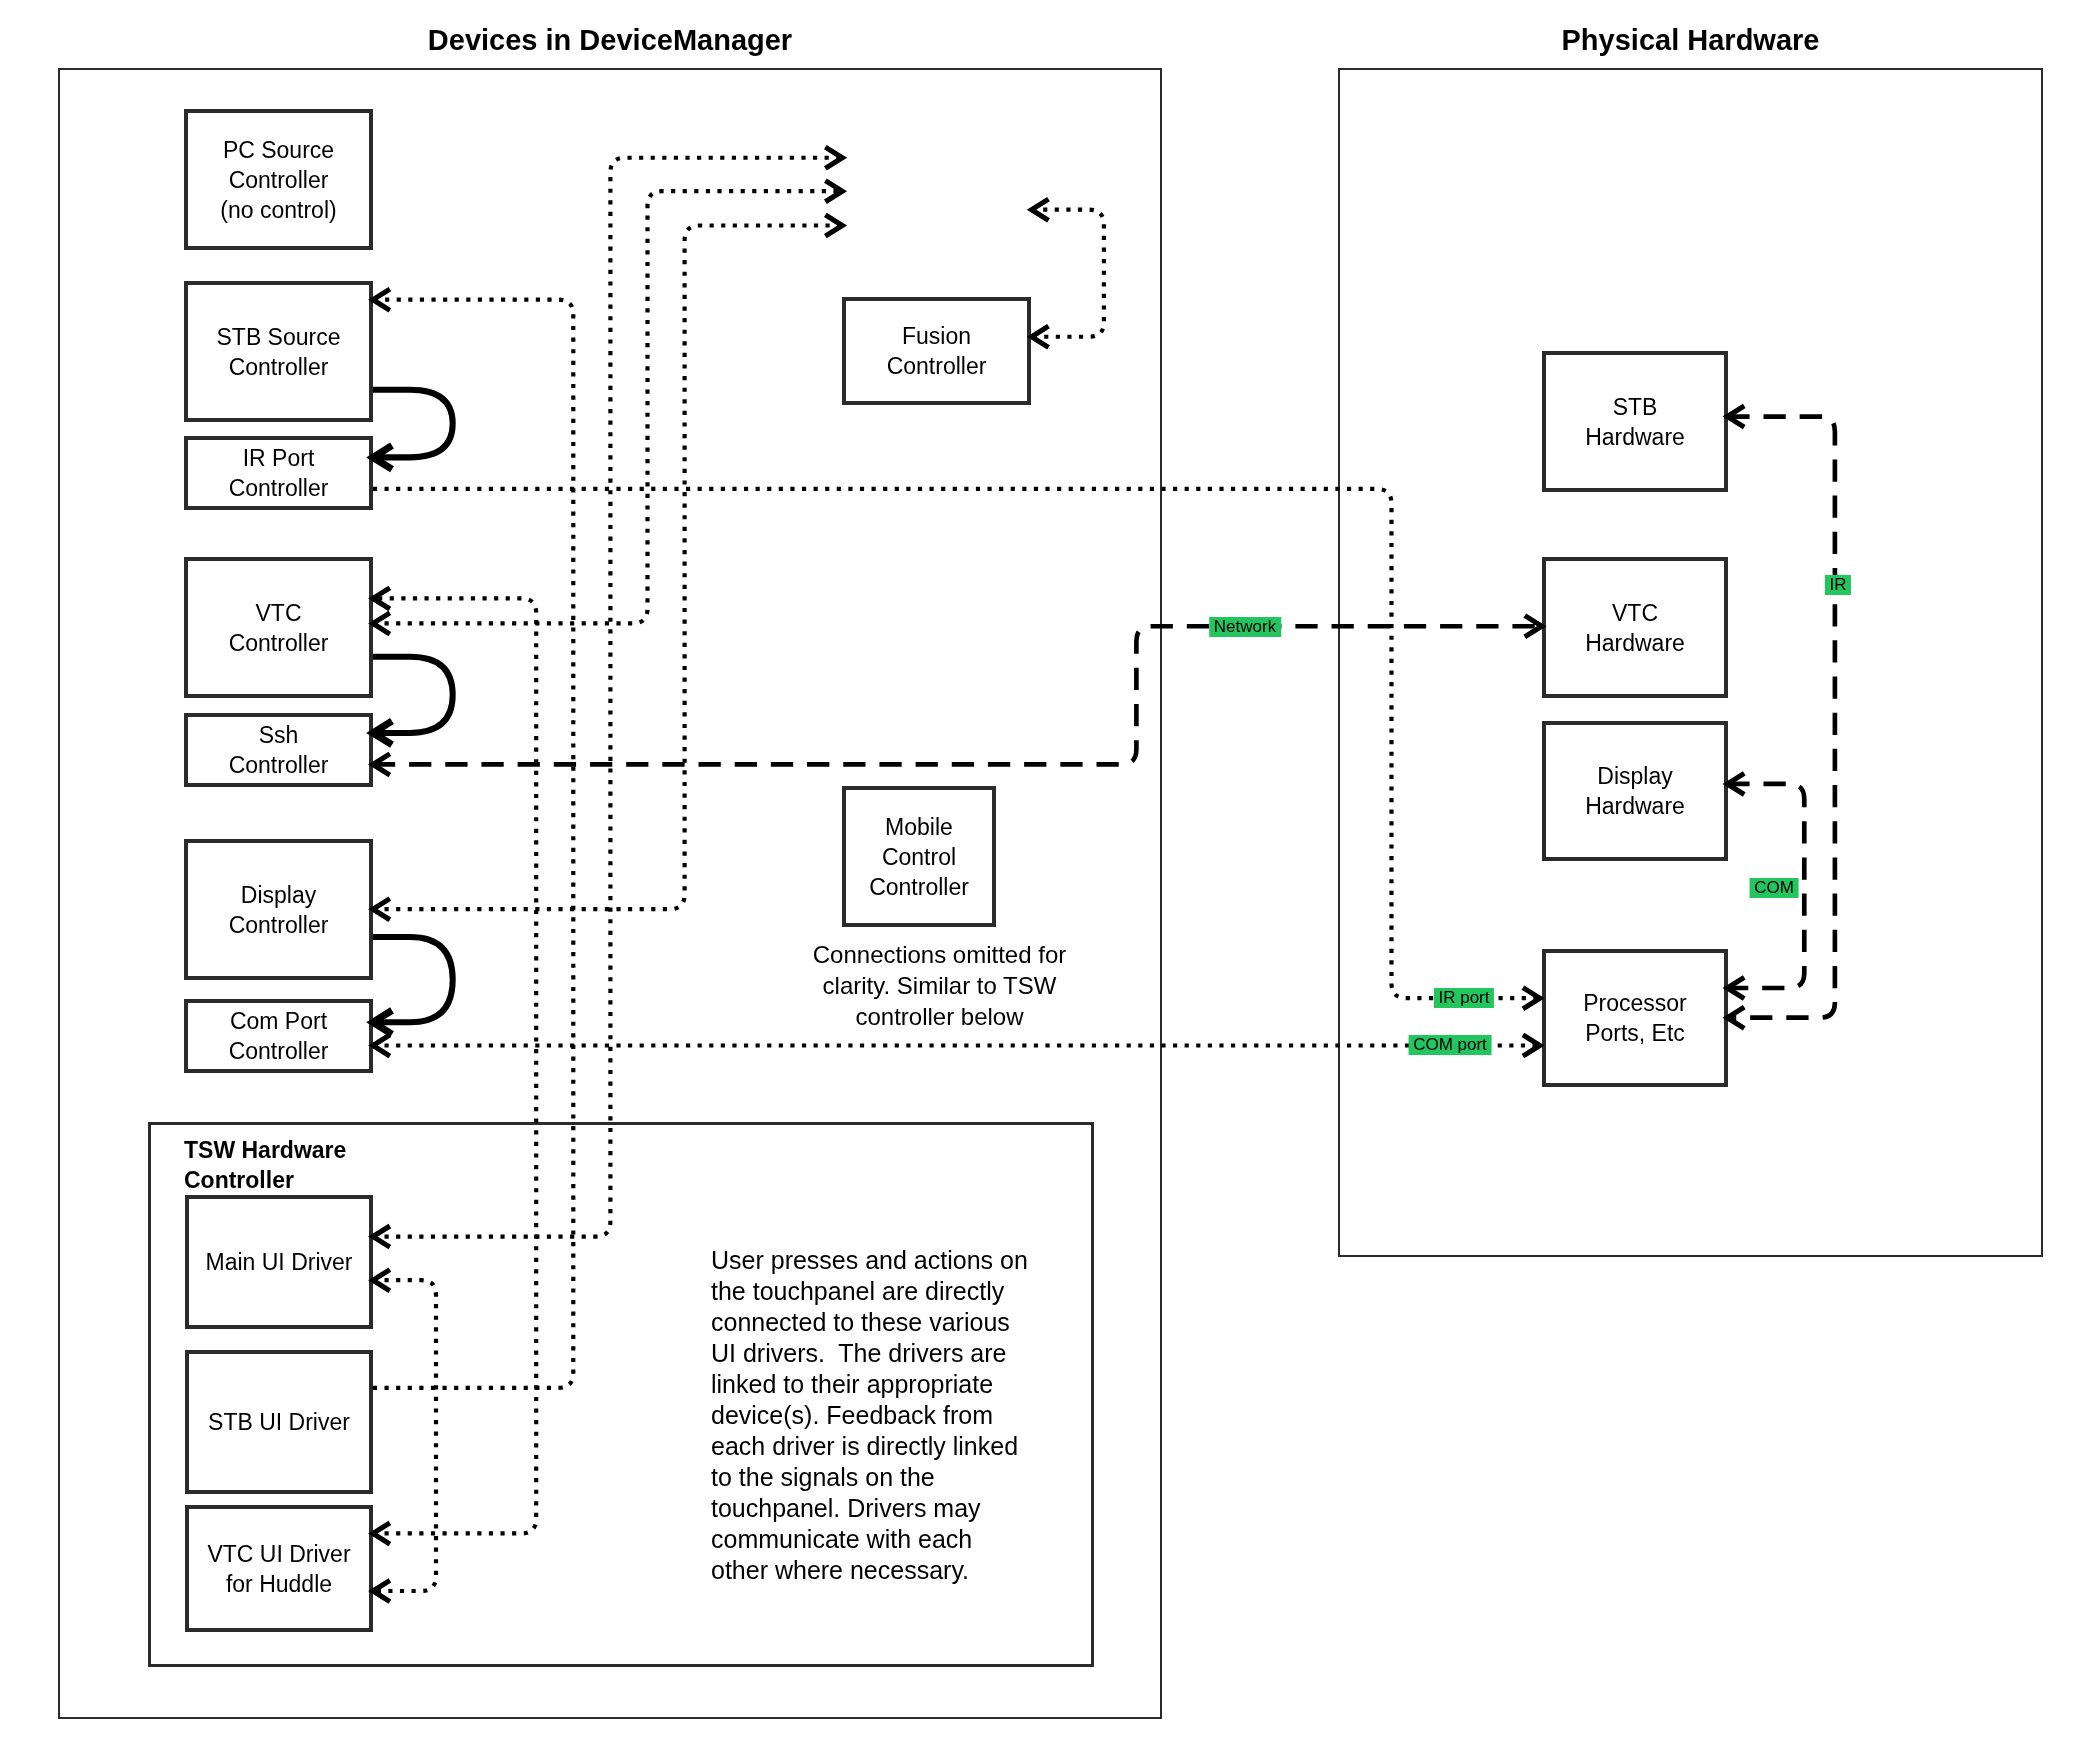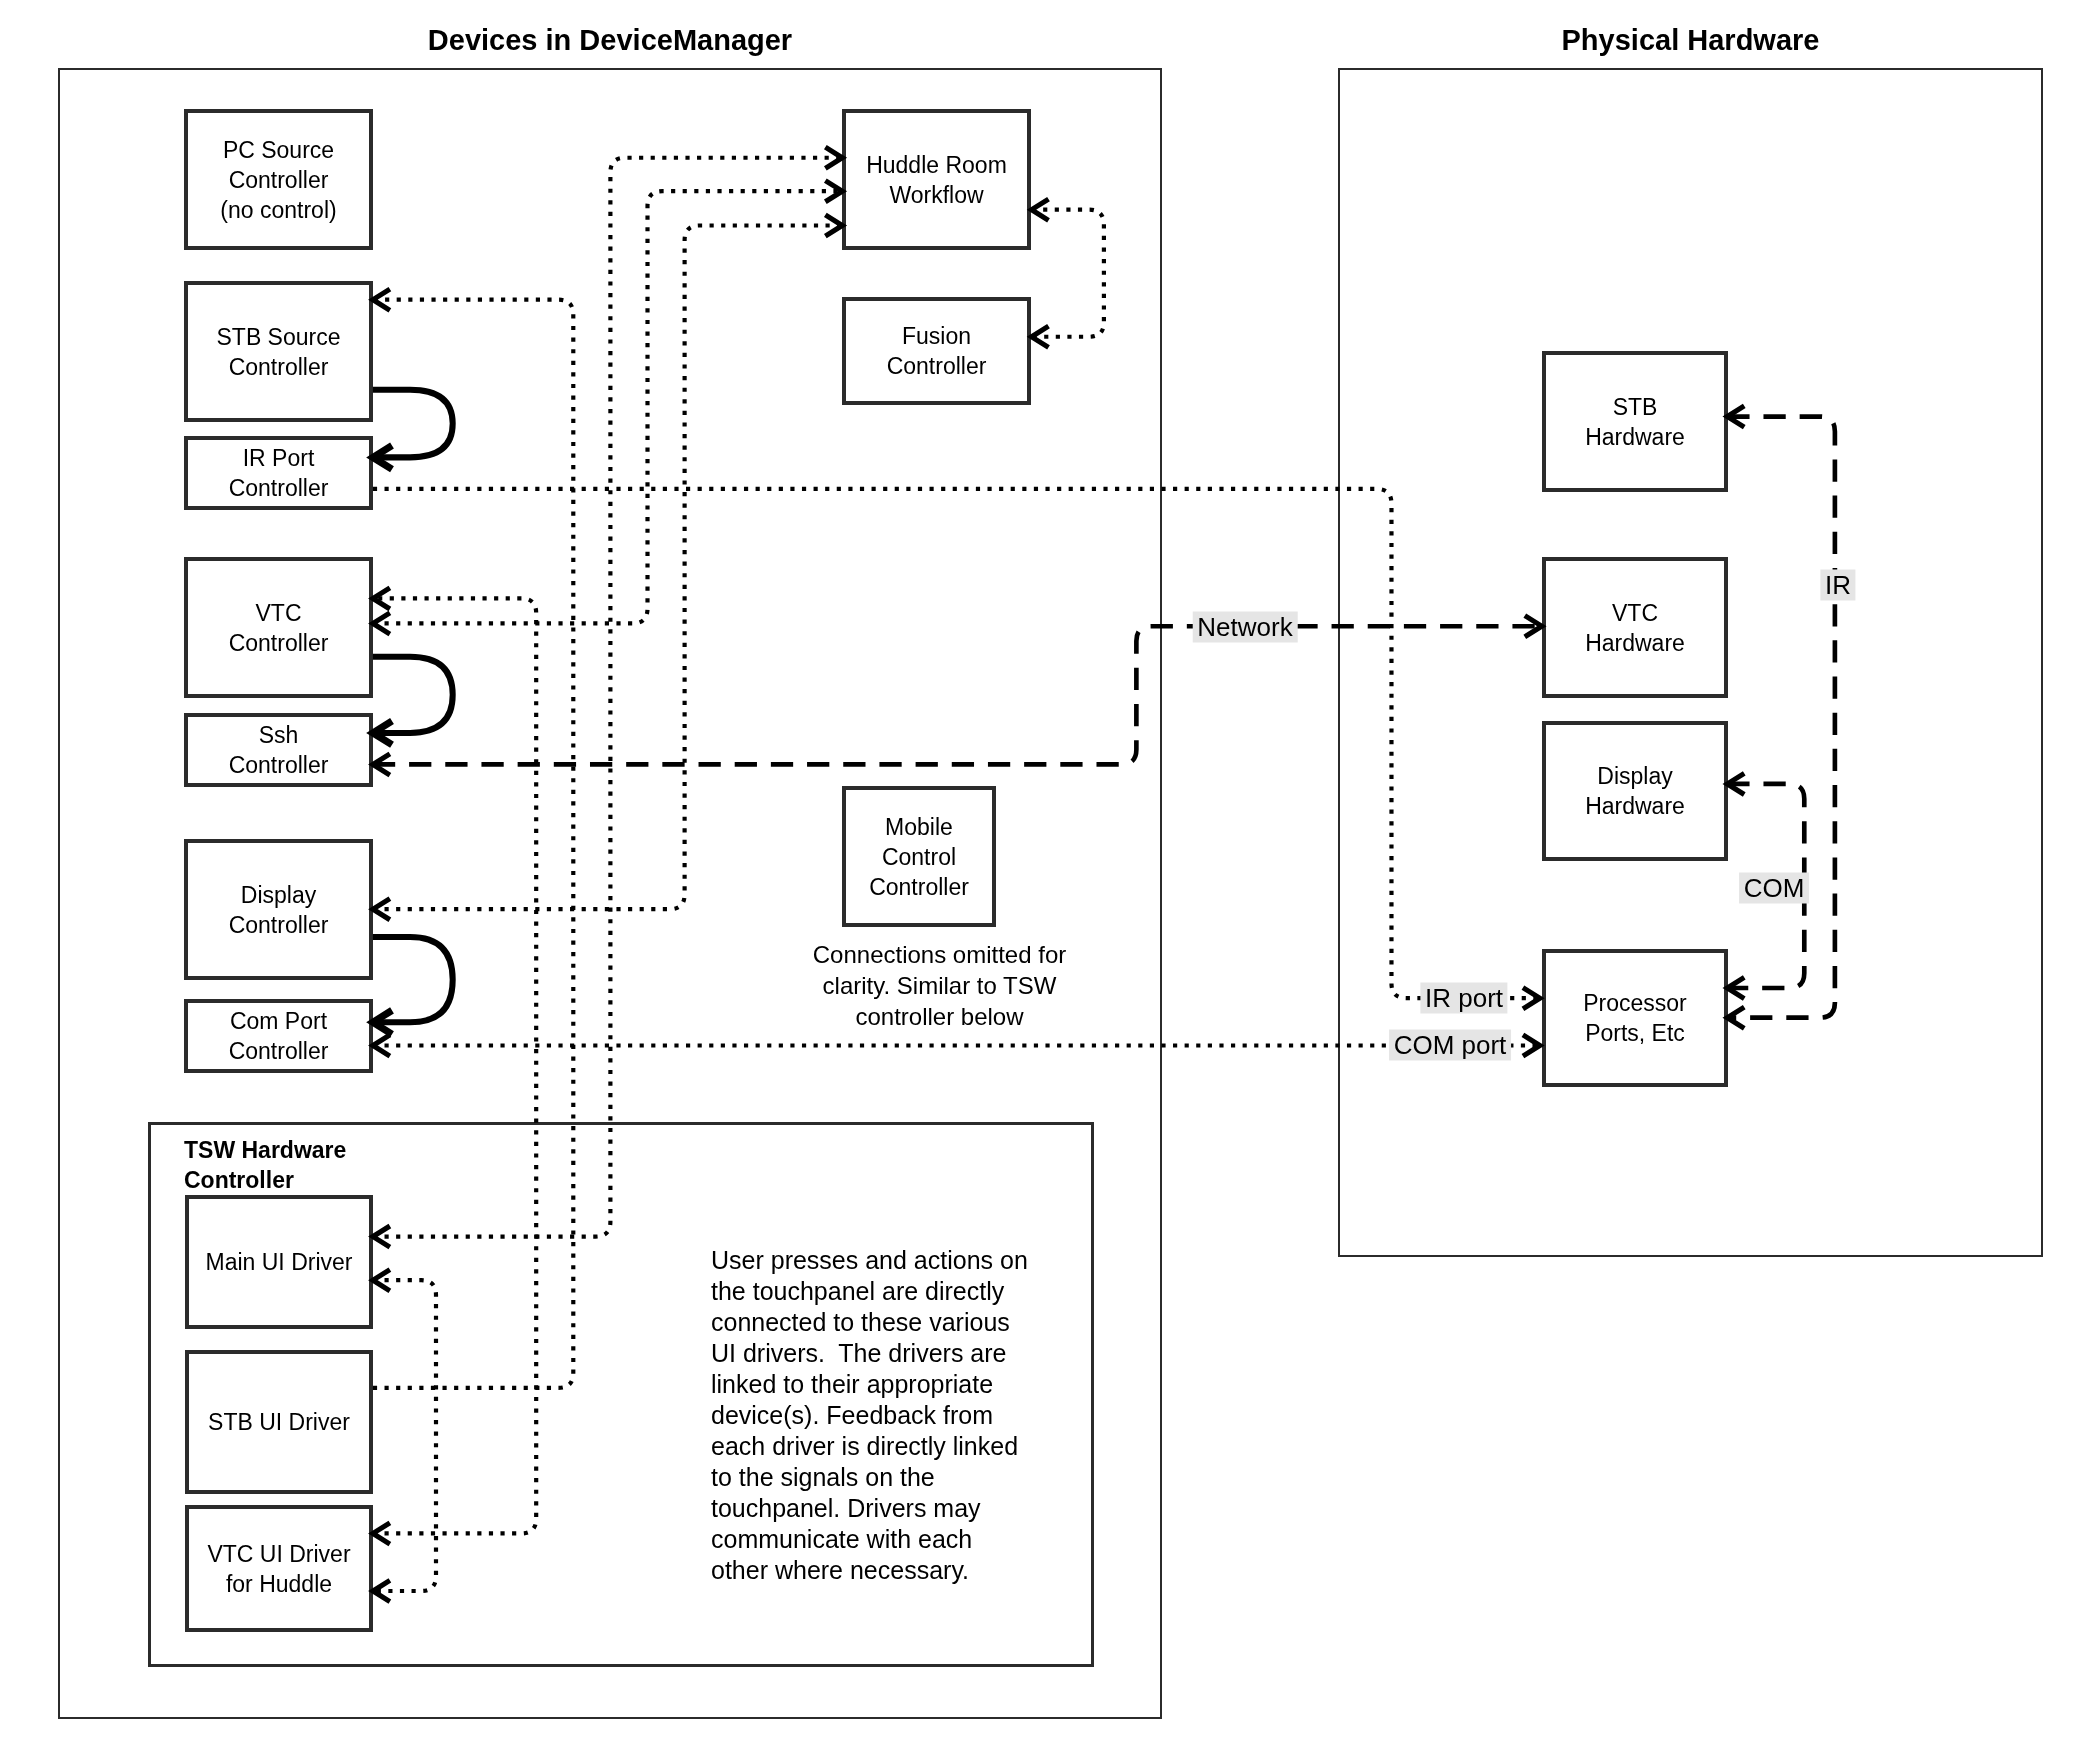--- a/index.html
+++ b/index.html
@@ -6,22 +6,22 @@
   .canvas{position:relative;width:2090px;height:1758px;background:#fff;
           font-family:"Liberation Sans",sans-serif;color:#000;overflow:hidden;}
   .frame{position:absolute;border:2.8px solid #2b2b2b;box-sizing:border-box;}
   .frame.thick{border-width:3.7px;}
   .title{position:absolute;font-weight:bold;font-size:29px;line-height:32px;text-align:center;}
   .box{position:absolute;background:#fff;border:4.6px solid #2b2b2b;box-sizing:border-box;
        display:flex;align-items:center;justify-content:center;text-align:center;}
   .lbl{white-space:pre-wrap;font-size:23px;line-height:30px;}
   .note{position:absolute;white-space:pre-wrap;font-size:25px;line-height:31px;}
   .panel-label{position:absolute;white-space:pre-wrap;font-size:23px;line-height:30px;font-weight:bold;}
-  .linelabel{position:absolute;transform:translate(-50%,-50%);background:#e5e5e5;
-             padding:0 4.6px;font-size:26px;white-space:nowrap;}
+  .linelabel{position:absolute;transform:translate(-50%,-50%);background:#22c55e;
+             padding:0 4.6px;font-size:17px;white-space:nowrap;}
   svg.wires{position:absolute;left:0;top:0;pointer-events:none;}
   .dot{fill:none;stroke:#000;stroke-width:4.5;stroke-dasharray:4.5 8;}
   .dash{fill:none;stroke:#000;stroke-width:5;stroke-dasharray:24 15;}
   .solidw{fill:none;stroke:#000;stroke-width:6.5;}
 </style>
 </head>
 <body>
 
 <div class="canvas">
 
@@ -57,24 +57,20 @@
     </div>
   <div class="box" style="left:184px;top:839px;width:189px;height:141px;">
     <span class="lbl">Display
 Controller</span>
     </div>
   <div class="box" style="left:184px;top:999px;width:189px;height:74px;">
     <span class="lbl">Com Port
 Controller</span>
     </div>
 
-  <div class="box" style="left:842px;top:109px;width:189px;height:141px;">
-    <span class="lbl">Huddle Room
-Workflow</span>
-    </div>
   <div class="box" style="left:842px;top:297px;width:189px;height:108px;">
     <span class="lbl">Fusion
 Controller</span>
     </div>
   <div class="box" style="left:842px;top:786px;width:154px;height:141px;">
     <span class="lbl">Mobile Control
 Controller</span>
     </div>
   <div class="note" style="left:770px;top:939px;width:339px;font-size:24px;text-align:center;">Connections omitted for
 clarity. Similar to TSW

